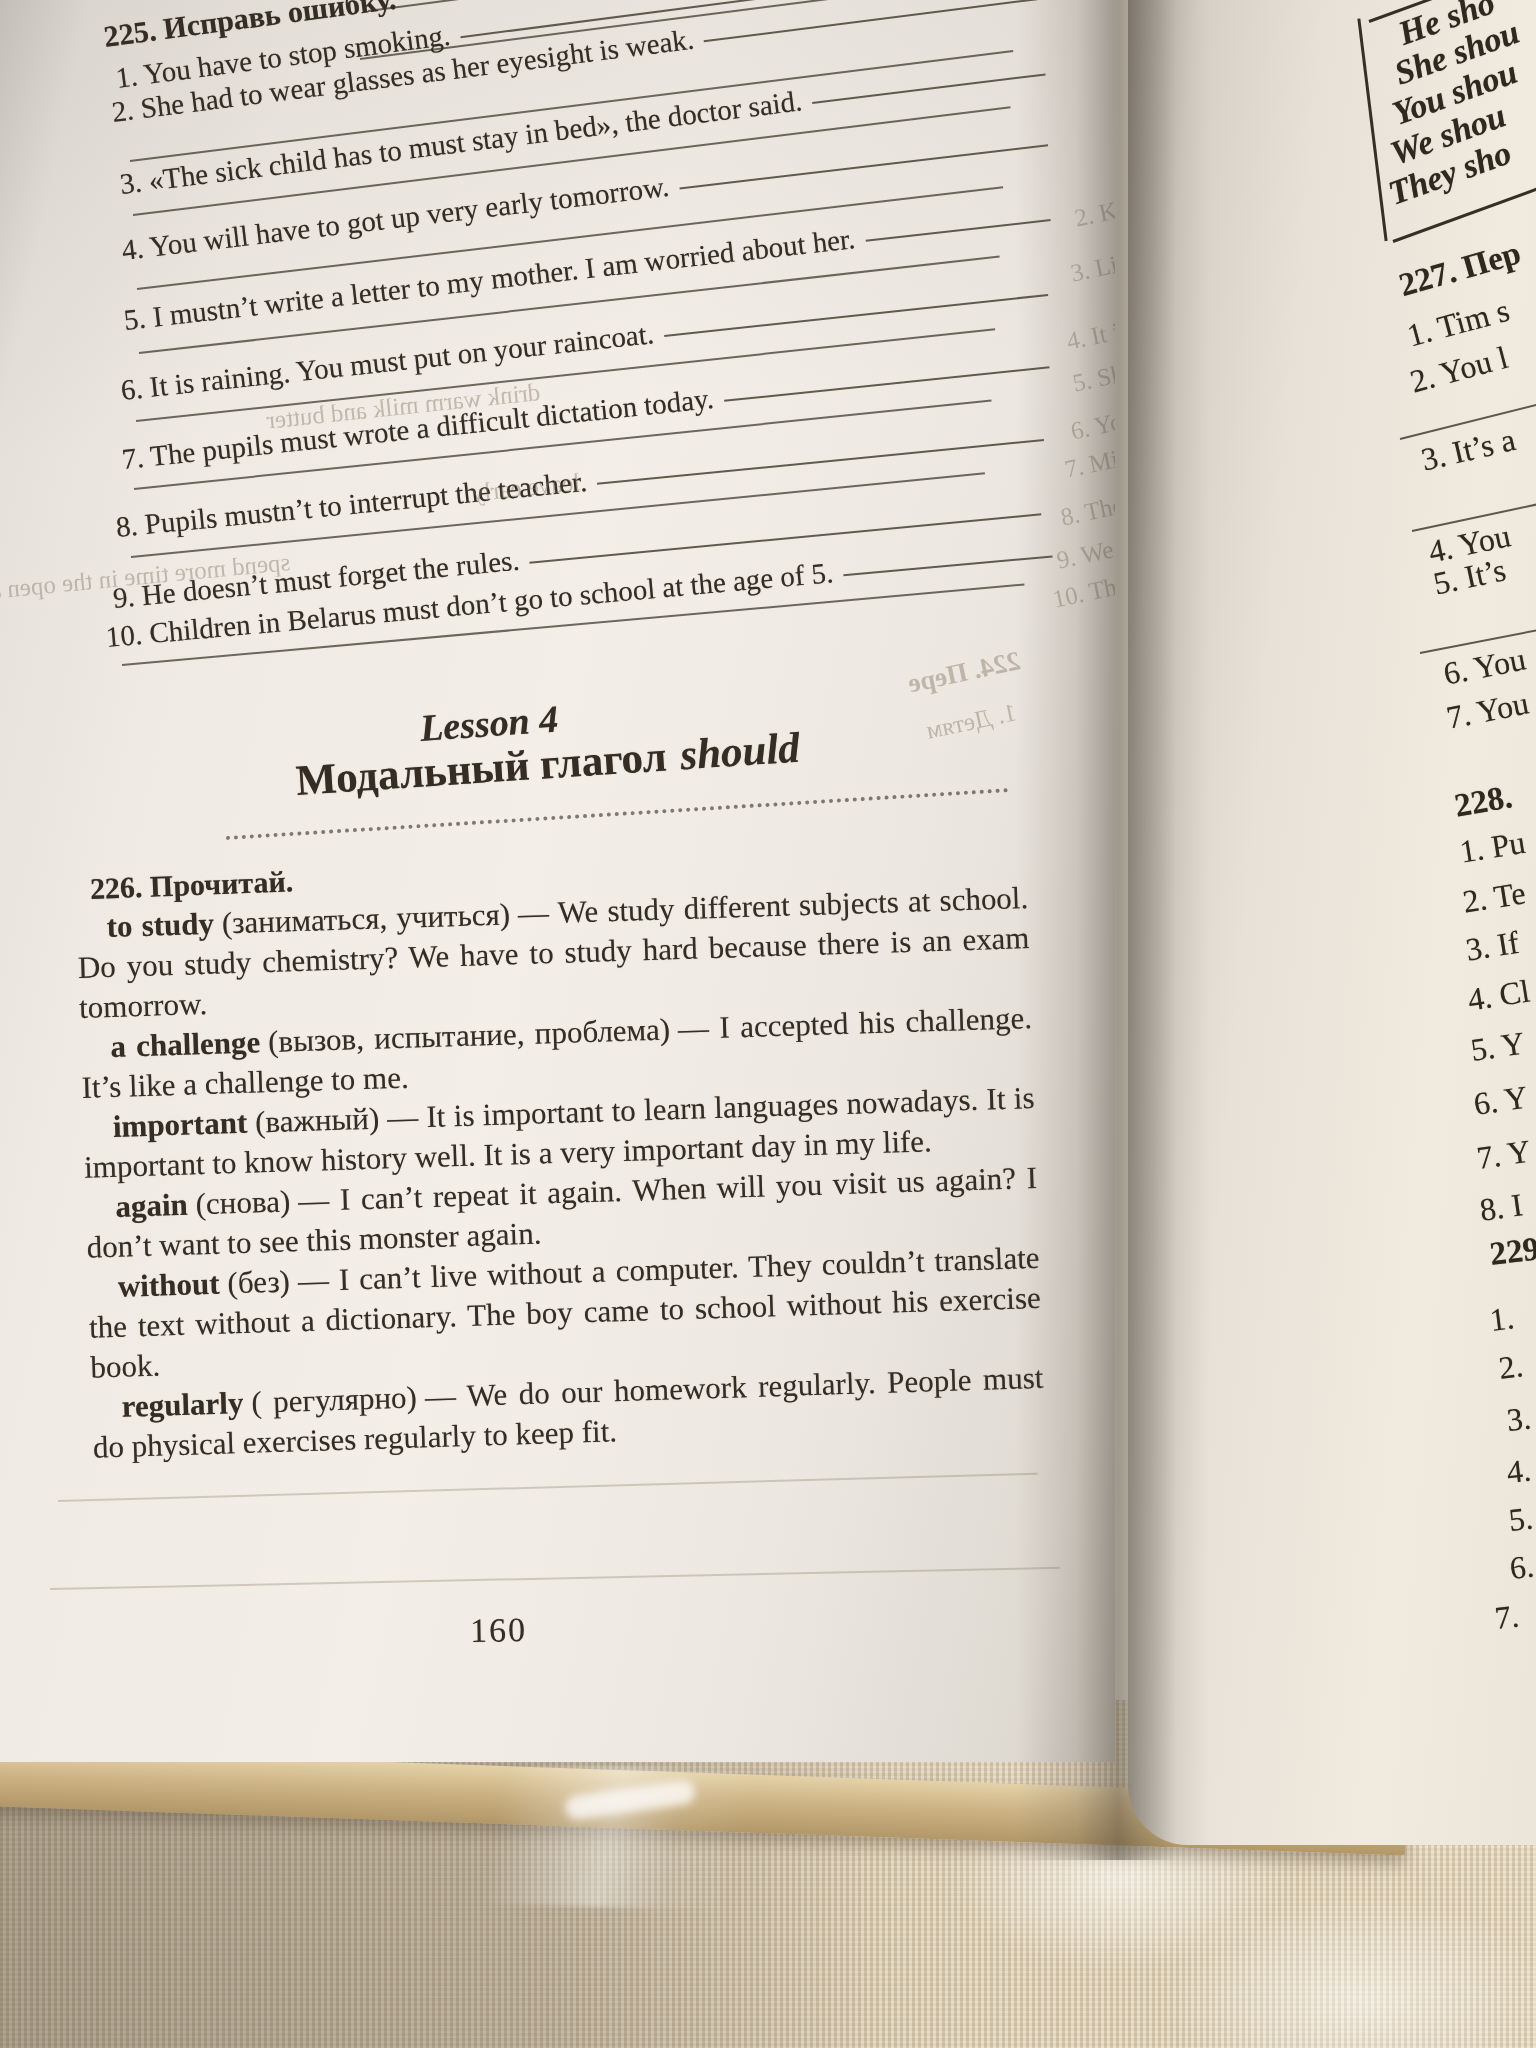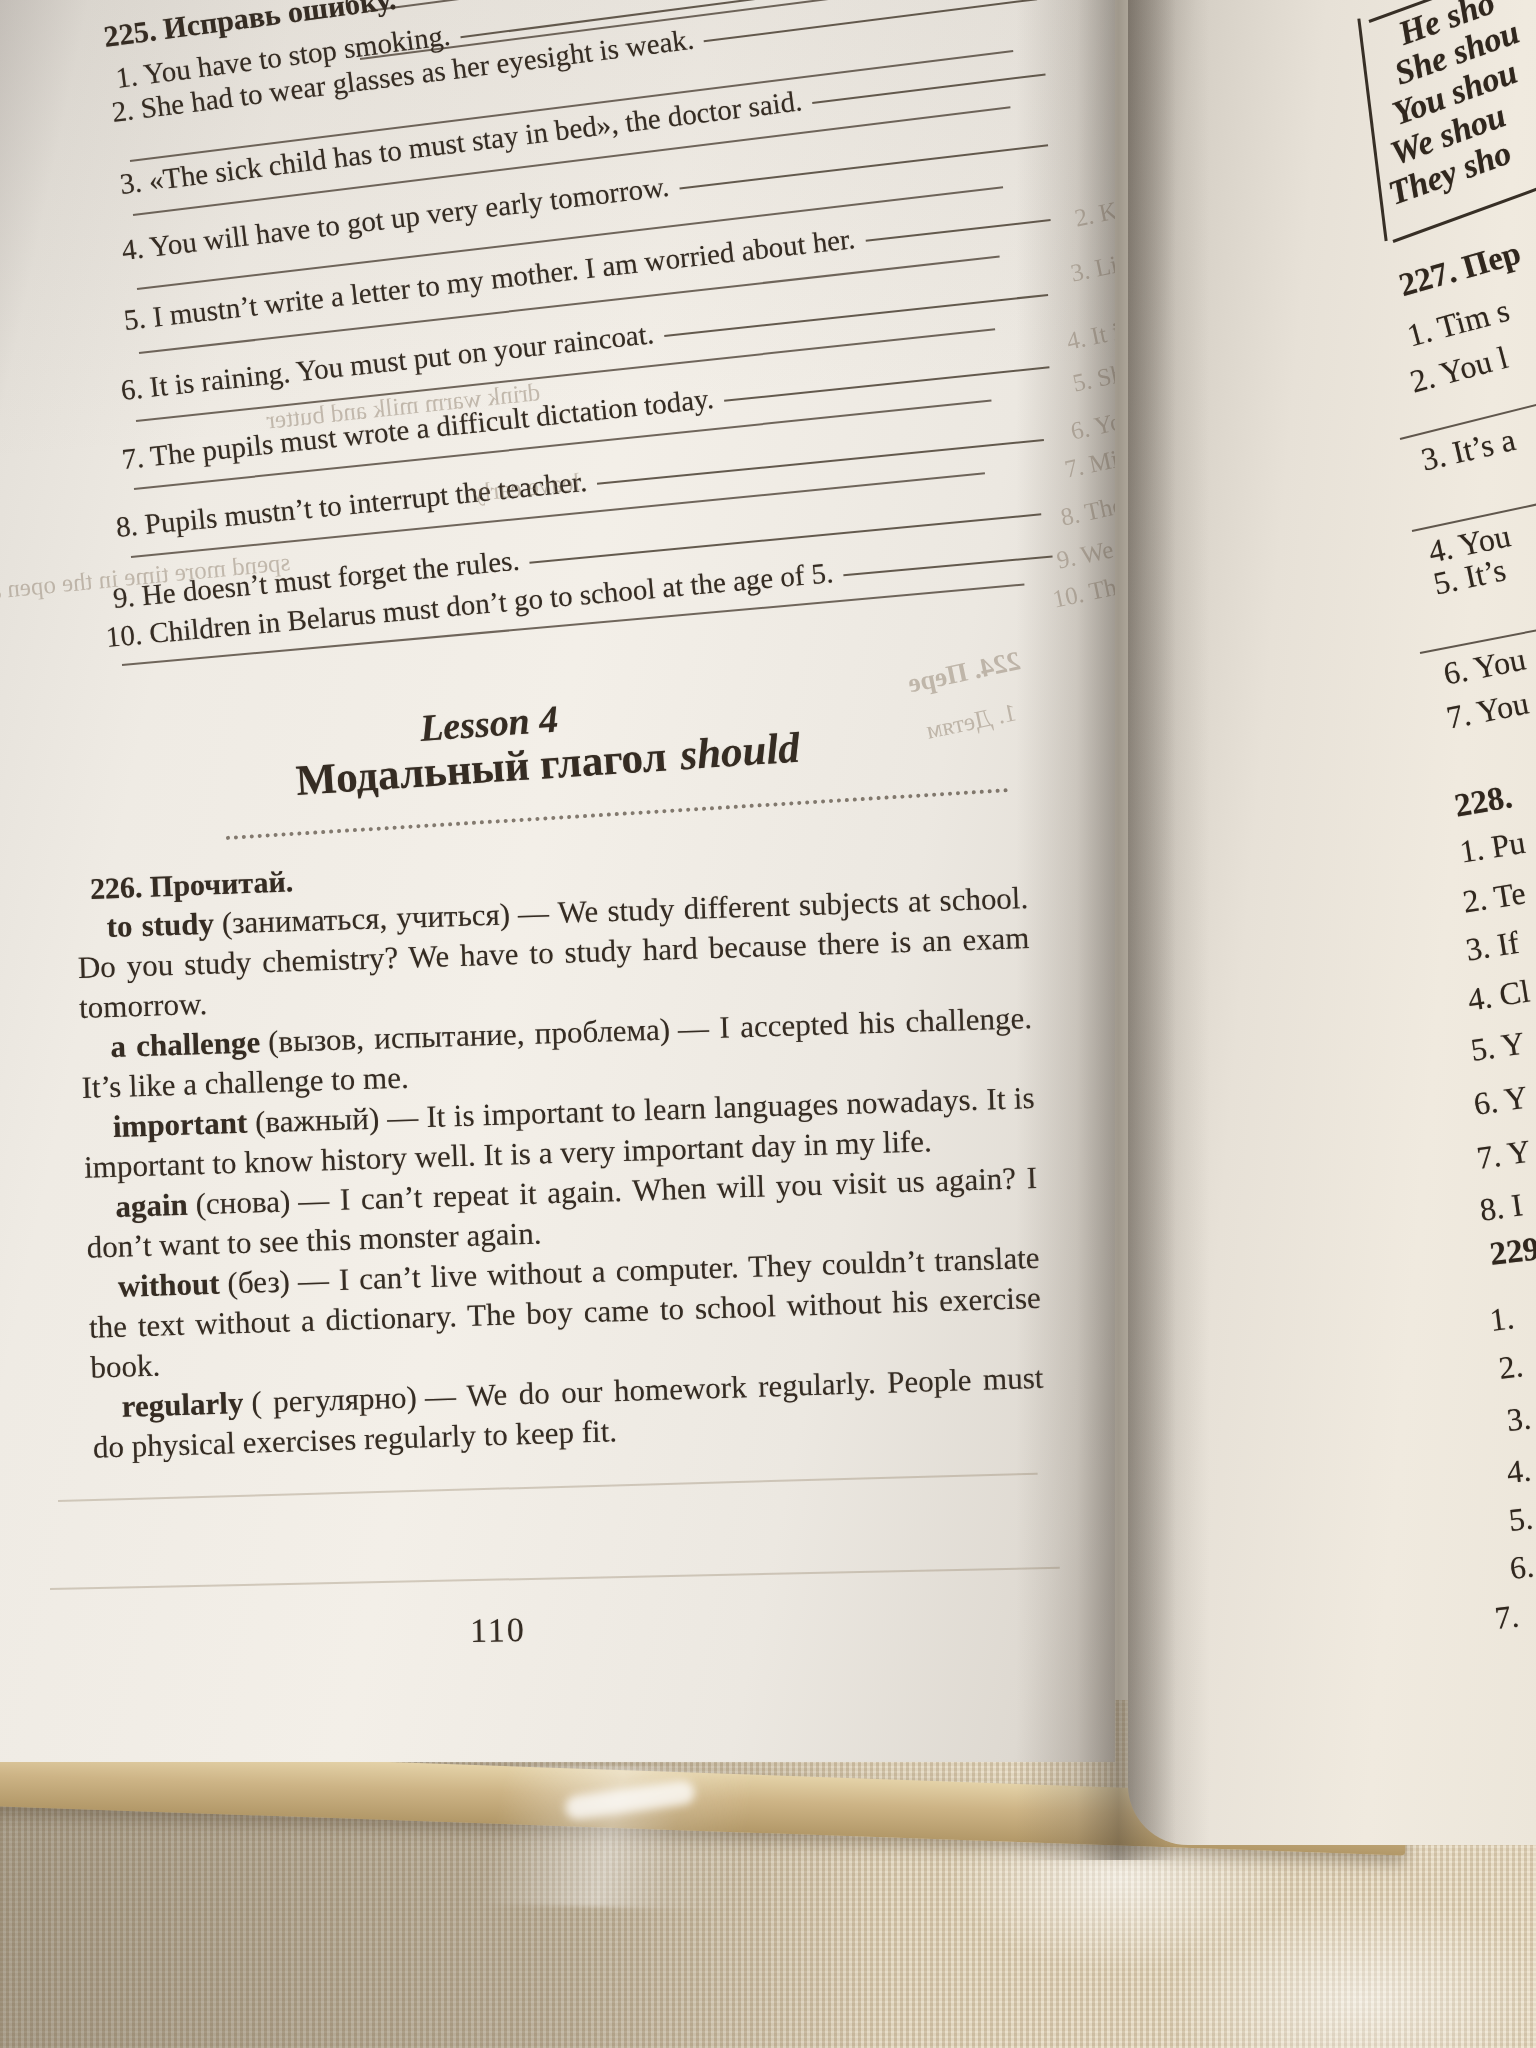--- a/index.html
+++ b/index.html
@@ -153,21 +153,21 @@
       <p><span class="term">to study</span><span class="paren">(заниматься, учиться)</span><span>— We study different subjects at school. Do you study chemistry? We have to study hard because there is an exam tomorrow.</span></p>
       <p><span class="term">a challenge</span><span class="paren">(вызов, испытание, проблема)</span><span>— I accepted his challenge. It’s like a challenge to me.</span></p>
       <p><span class="term">important</span><span class="paren">(важный)</span><span>— It is important to learn languages nowadays. It is important to know history well. It is a very important day in my life.</span></p>
       <p><span class="term">again</span><span class="paren">(снова)</span><span>— I can’t repeat it again. When will you visit us again? I don’t want to see this monster again.</span></p>
       <p><span class="term">without</span><span class="paren">(без)</span><span>— I can’t live without a computer. They couldn’t translate the text without a dictionary. The boy came to school without his exercise book.</span></p>
       <p><span class="term">regularly</span><span class="paren">( регулярно)</span><span>— We do our homework regularly. People must do physical exercises regularly to keep fit.</span></p>
     </div>
 
     <div class="frule" style="left:58px;top:1500px;width:980px;transform:rotate(-1.6deg);"></div>
     <div class="frule" style="left:50px;top:1588px;width:1010px;transform:rotate(-1.2deg);"></div>
-    <div class="pageno" style="left:470px;top:1612px;transform:rotate(-1deg);">110</div>
+    <div class="pageno" style="left:470px;top:1612px;transform:rotate(-1deg);">160</div>
 
     <div class="ghost" style="left:1075px;top:205px;transform:rotate(-12deg);">2. Kate is a</div>
     <div class="ghost" style="left:1071px;top:260px;transform:rotate(-12deg);">3. Little chi</div>
     <div class="ghost" style="left:1067px;top:328px;transform:rotate(-12deg);">4. It is rainin</div>
     <div class="ghost" style="left:1073px;top:370px;transform:rotate(-12deg);">5. She</div>
     <div class="ghost" style="left:1071px;top:418px;transform:rotate(-12deg);">6. You</div>
     <div class="ghost" style="left:1065px;top:456px;transform:rotate(-12deg);">7. Mike fel</div>
     <div class="ghost" style="left:1061px;top:504px;transform:rotate(-12deg);">8. The car</div>
     <div class="ghost" style="left:1057px;top:547px;transform:rotate(-12deg);">9. We arriv</div>
     <div class="ghost" style="left:1053px;top:586px;transform:rotate(-12deg);">10. The chi</div>

